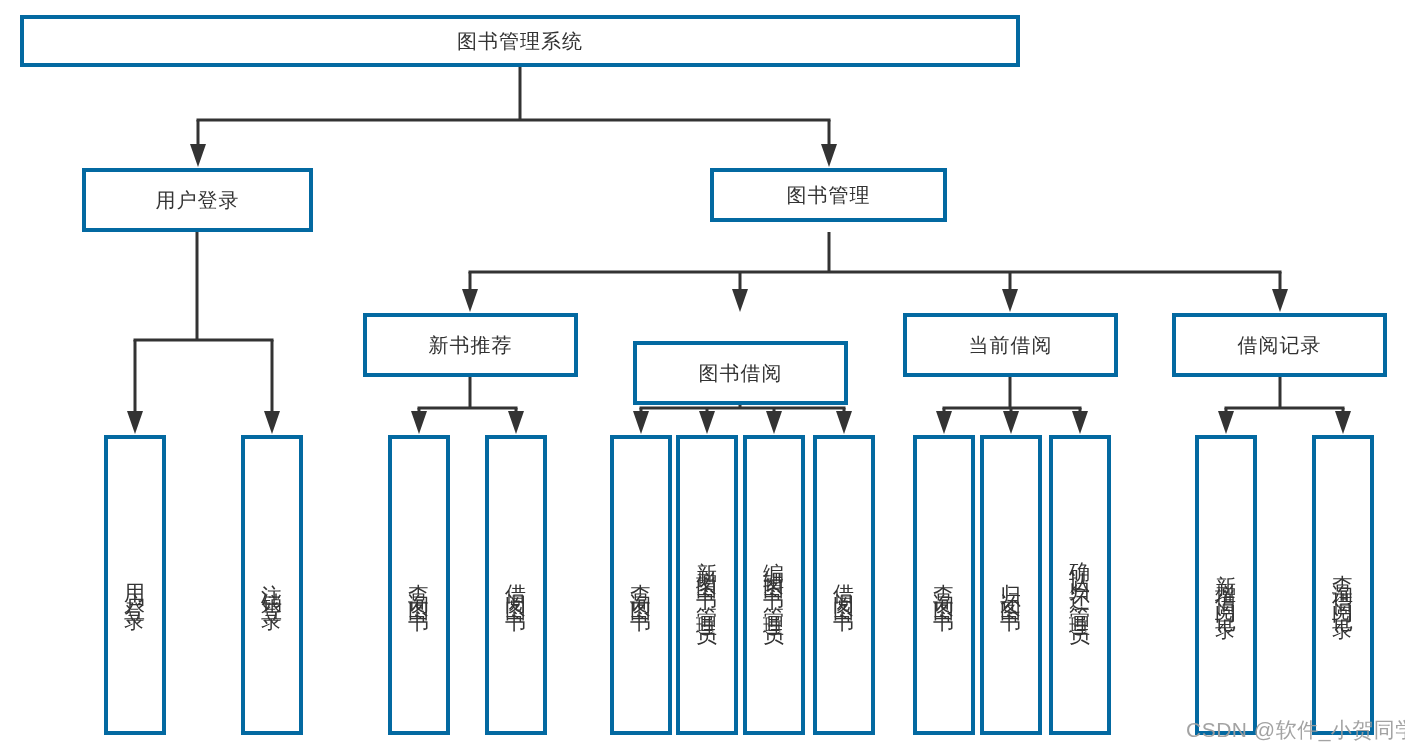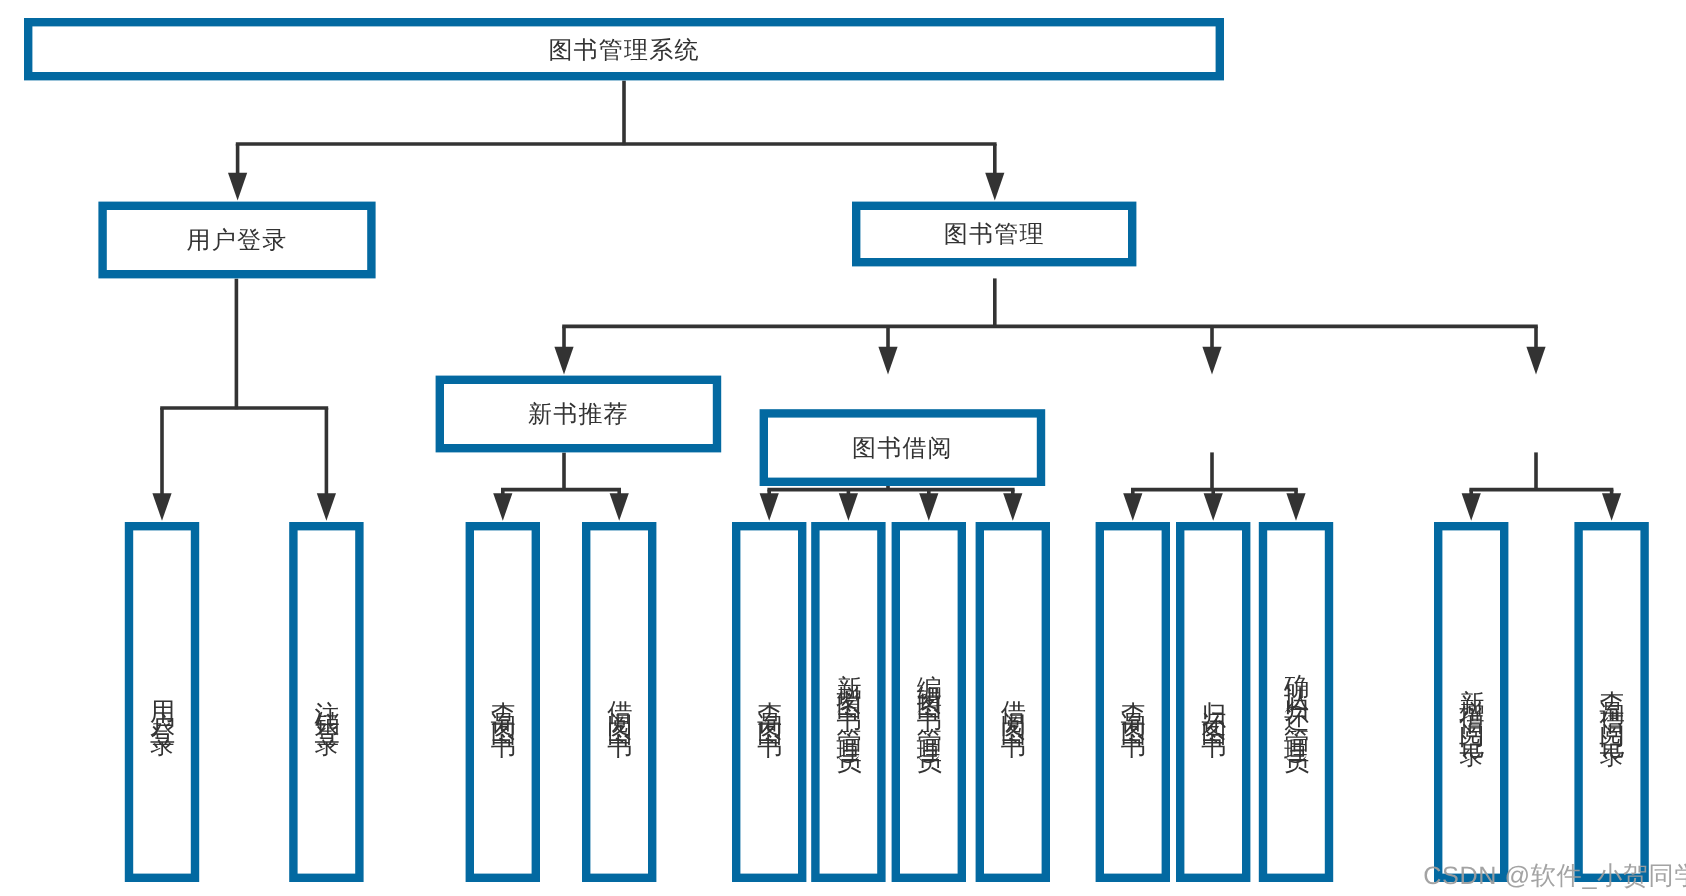--- a/index.html
+++ b/index.html
@@ -13,41 +13,41 @@
     overflow: hidden;
   }
   #connectors {
     position: absolute;
     left: 0; top: 0;
     width: 1405px; height: 747px;
   }
   .node {
     position: absolute;
     box-sizing: border-box;
-    border: 7px solid #0369a1;
+    border: 4px solid #0369a1;
     background: #ffffff;
     display: flex;
     align-items: center;
     justify-content: center;
   }
   .hbox {
     font-size: 20px;
     letter-spacing: 1px;
   }
   .vbox {
     writing-mode: vertical-rl;
     font-size: 21px;
     letter-spacing: 9px;
     line-height: 1;
     width: 62px;
     height: 300px;
     top: 435px;
   }
   .vbox .lbl { display: block; }
-  .l3 { width: 238px; height: 64px; top: 313px; }
+  .l3 { width: 215px; height: 64px; top: 313px; }
   #watermark {
     position: absolute;
     left: 1186px;
     top: 716px;
     font-size: 21px;
     color: rgba(158,158,158,0.95);
     letter-spacing: 0.5px;
     white-space: nowrap;
     z-index: 5;
   }
@@ -136,20 +136,26 @@
   <div class="node hbox" style="left:710px; top:168px; width:237px; height:54px;">
     <span class="lbl">图书管理</span>
   </div>
 
   <div class="node hbox l3" style="left:363px;">
     <span class="lbl">新书推荐</span>
   </div>
   <div class="node hbox l3" style="left:633px;margin-top:28px;">
     <span class="lbl">图书借阅</span>
   </div>
+  <div class="node hbox l3" style="left:903px;">
+    <span class="lbl">当前借阅</span>
+  </div>
+  <div class="node hbox l3" style="left:1172px;">
+    <span class="lbl">借阅记录</span>
+  </div>
 
   <div class="node vbox" style="left:104px;">
     <span class="lbl">用户登录</span>
   </div>
   <div class="node vbox" style="left:241px;">
     <span class="lbl">注销登录</span>
   </div>
 
   <div class="node vbox" style="left:388px;">
     <span class="lbl">查询图书</span>

